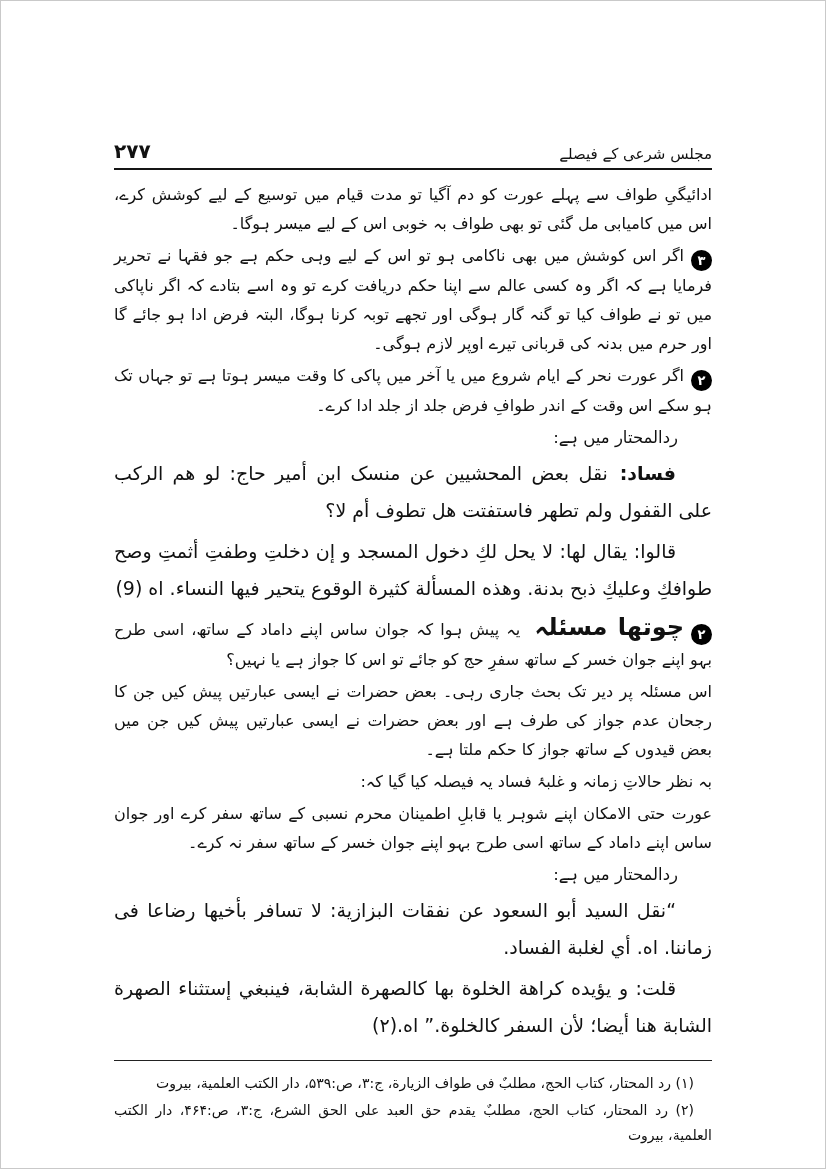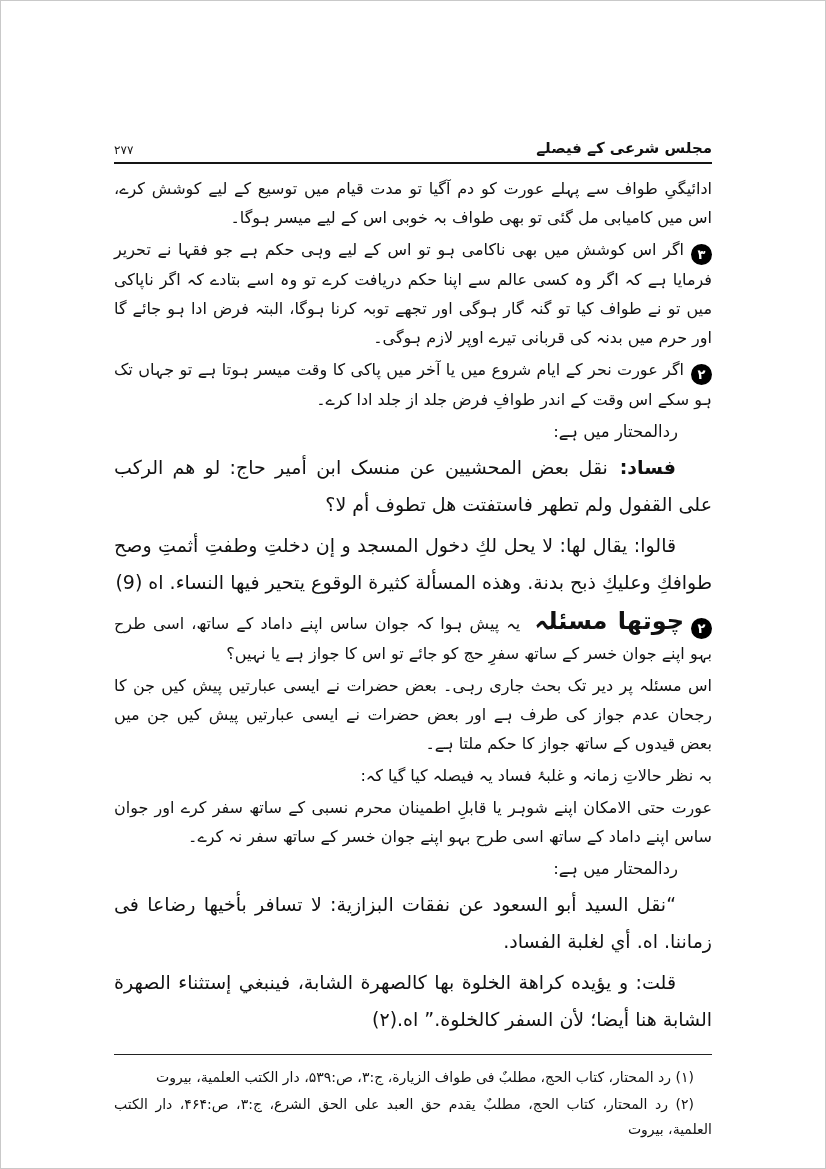--- a/index.html
+++ b/index.html
@@ -20,22 +20,22 @@
     top:138px; right:113px; left:113px;
   }
   .header {
     display:flex;
     justify-content:space-between;
     align-items:flex-end;
     border-bottom:2px solid #151515;
     padding-bottom:5px;
     margin-bottom:10px;
   }
-  .header .title { font-size:15px; font-weight:bold; letter-spacing:0;margin-left:28px; }
-  .header .pagenum { font-size:12px; font-weight:normal; }
+  .header .title { font-size:15px; font-weight:normal; letter-spacing:0;margin-left:28px; }
+  .header .pagenum { font-size:20px; font-weight:bold; }
 
   .doc-body p { margin:0 0 3px 0; }
 
   .block {
     font-size:16px;
     line-height:29px;
     text-align:justify;
     text-justify:inter-word;
   }
   .block.urdu {}

